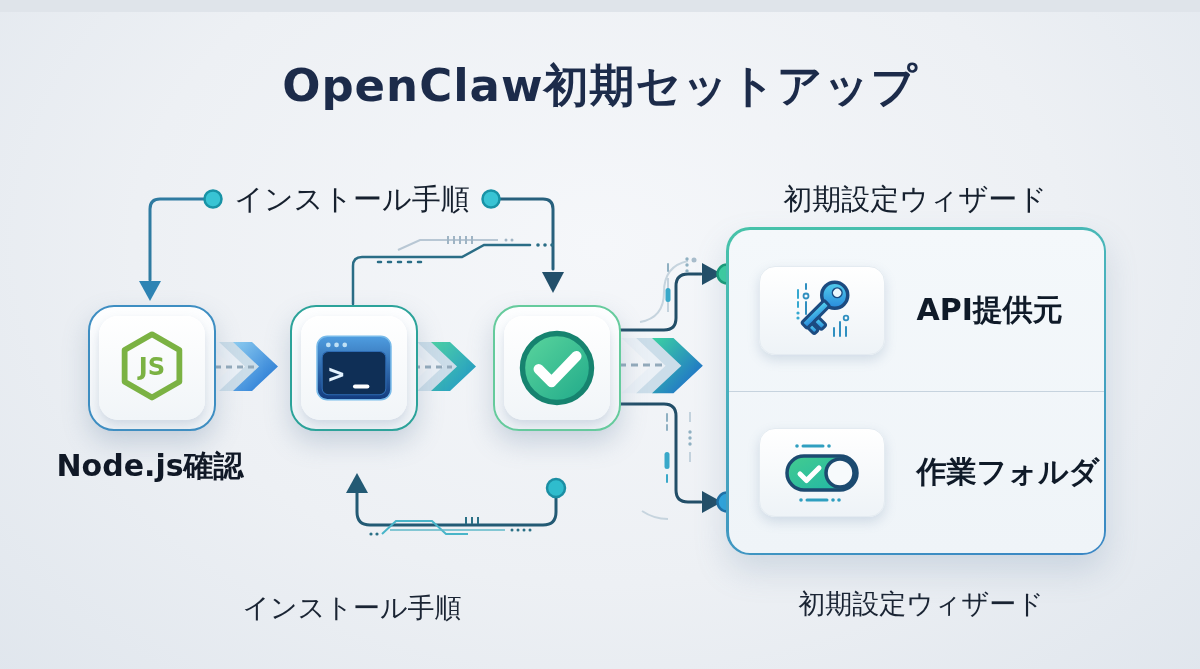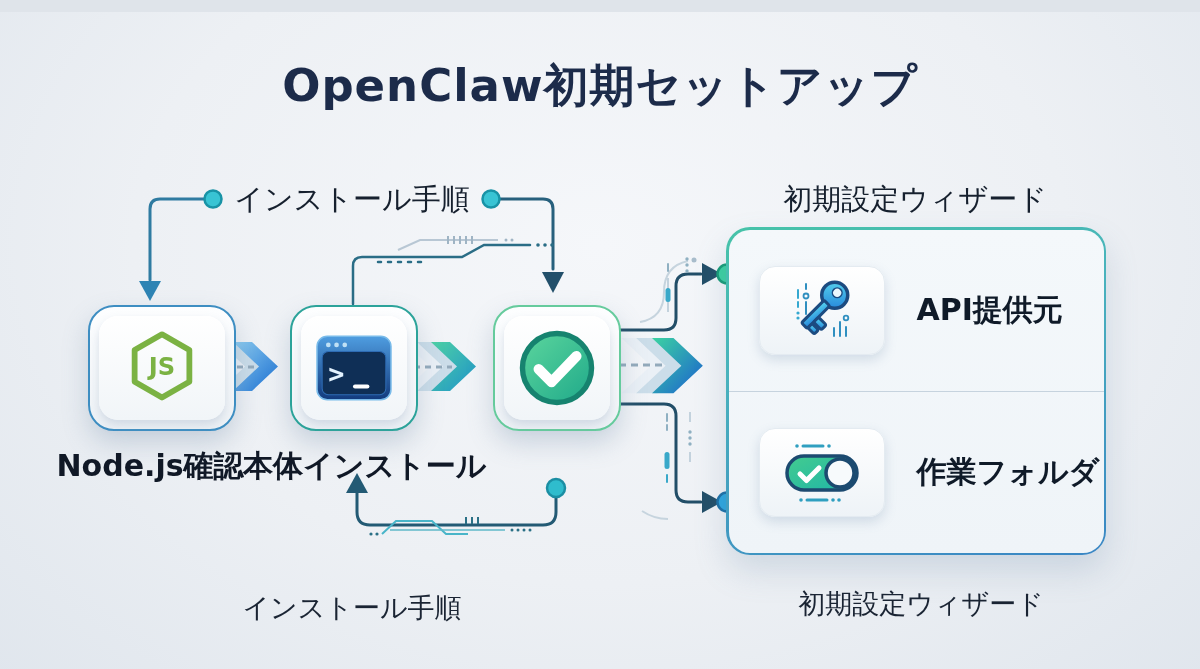--- a/index.html
+++ b/index.html
@@ -169,21 +169,21 @@
     <path d="M619 353 H662" stroke="#93aabb" stroke-width="3" stroke-dasharray="7 5"></path>
   </svg>
 
   <h1 class="title">OpenClaw初期セットアップ</h1>
 
   <div class="sec-label" style="left:352px;top:168px;">インストール手順</div>
   <div class="sec-label" style="left:915px;top:168px;">初期設定ウィザード</div>
   <div class="sec-label small" style="left:352px;top:578px;">インストール手順</div>
   <div class="sec-label small" style="left:921px;top:574px;">初期設定ウィザード</div>
 
-  <div class="step-card" style="left:88px;top:293px;border:2.5px solid #3e8ec2;padding-left:20px;">
+  <div class="step-card" style="left:88px;top:293px;border:2.5px solid #3e8ec2;">
     <div class="step-tile">
       <svg width="80" height="80" viewBox="0 0 76 76">
         <polygon points="38,6 64,21 64,51 38,66 12,51 12,21" fill="none" stroke="#7bb243" stroke-width="5.5" stroke-linejoin="round"></polygon>
         <text x="38" y="45" text-anchor="middle" font-family="DejaVu Sans, sans-serif" font-weight="bold" font-size="23" fill="#7bb243">JS</text>
       </svg>
     </div>
   </div>
   <div class="step-label" style="left:150px;">Node.js確認</div>
 
   <div class="step-card" style="left:290px;top:293px;border:2.5px solid #2ca39a;">
@@ -198,21 +198,20 @@
         <rect x="1" y="1" width="72" height="62" rx="10" fill="url(#tm)" stroke="#79bbea" stroke-width="1.5"></rect>
         <circle cx="12" cy="9.5" r="2.3" fill="#bfe0f5"></circle>
           <circle cx="20" cy="9.5" r="2.3" fill="#bfe0f5"></circle>
           <circle cx="28" cy="9.5" r="2.3" fill="#bfe0f5"></circle>
         <rect x="6" y="16" width="62" height="42" rx="6" fill="#0f2f56" stroke="#2e6cb4" stroke-width="1"></rect>
         <text x="12" y="47" font-family="DejaVu Sans Mono, monospace" font-weight="bold" font-size="26" fill="#e3f3ff">&gt;</text>
         <rect x="36" y="48" width="16" height="4" rx="2" fill="#ffffff"></rect>
       </svg>
     </div>
   </div>
-  <div class="step-label" style="left:353px;">本体インストール</div>
 
   <div class="step-card" style="left:493px;top:293px;border:2.5px solid #66cb9d;">
     <div class="step-tile">
       <svg width="82" height="82" viewBox="0 0 76 76">
         <defs>
           <linearGradient id="cg" x1="0" y1="0" x2="1" y2="1">
             <stop offset="0" stop-color="#5cd69d"></stop>
               <stop offset="1" stop-color="#1fa98a"></stop>
           </linearGradient>
         </defs>

